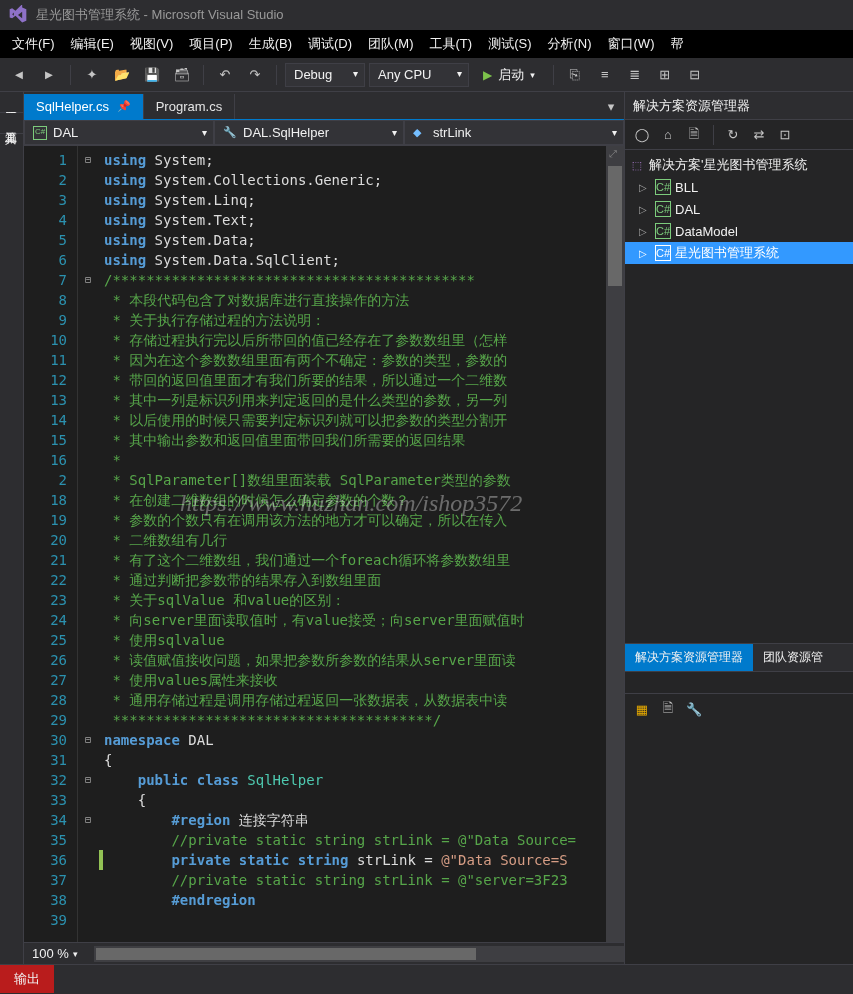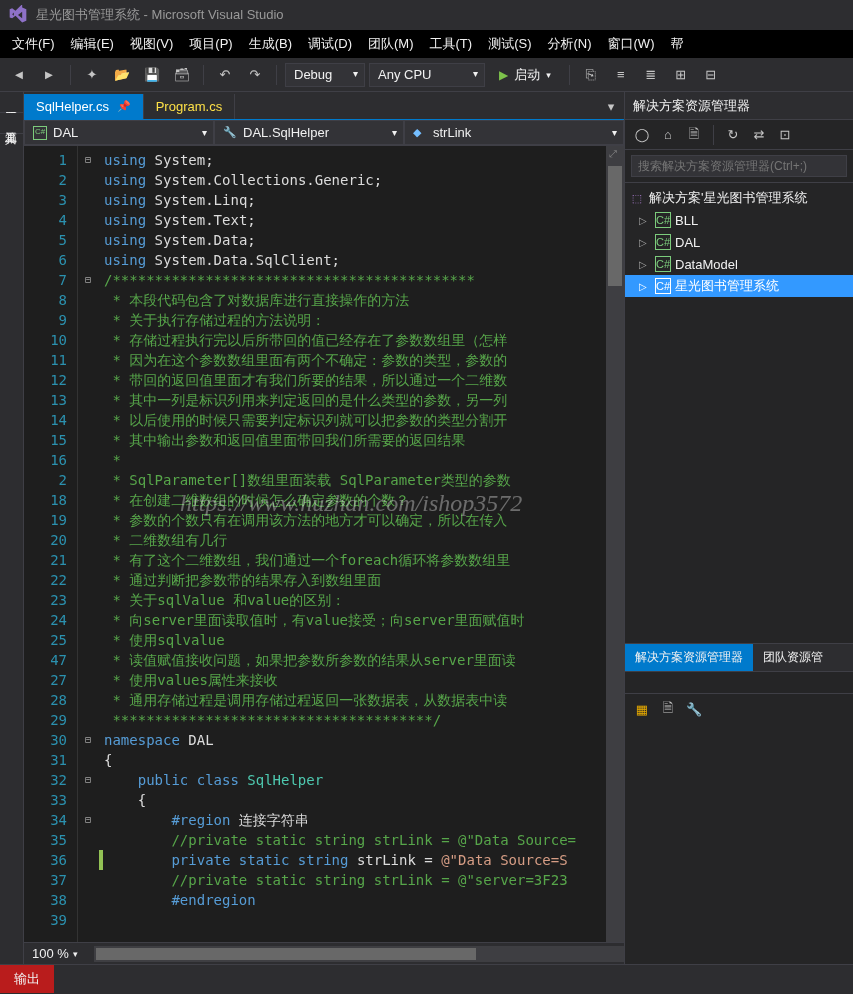--- a/index.html
+++ b/index.html
@@ -110,21 +110,21 @@
 .doc-tabs {
   height: 28px;
   background: #2d2d30;
   display: flex;
   align-items: flex-end;
   border-bottom: 1px solid #007acc;
 }
 .doc-tab {
   padding: 5px 12px;
   background: #2d2d30;
-  color: #fde047;
+  color: #e5e5e5;
   cursor: pointer;
   display: flex;
   align-items: center;
   gap: 8px;
   border-right: 1px solid #3f3f46;
 }
 .doc-tab.active {
   background: #007acc;
   color: #fff;
 }
@@ -186,21 +186,21 @@
   flex: 1;
   font-family: Consolas, monospace;
   font-size: 14px;
   line-height: 20px;
   padding-top: 4px;
   white-space: pre;
   color: #dcdcdc;
   overflow: hidden;
 }
 .code-line { height: 20px; }
-.kw { color: #569cd6; }
+.kw { color: #569cd6; font-weight: bold; }
 .type { color: #4ec9b0; }
 .comment { color: #57a64a; }
 .str { color: #d69d85; }
 .ident { color: #dcdcdc; }
 .change-bar {
   width: 6px;
   background: #1e1e1e;
   padding-top: 4px;
 }
 .change-bar div { height: 20px; }
@@ -390,21 +390,21 @@
   <div class="tb-sep"></div>
   <div class="tb-btn">✦</div>
   <div class="tb-btn">📂</div>
   <div class="tb-btn">💾</div>
   <div class="tb-btn">🗃</div>
   <div class="tb-sep"></div>
   <div class="tb-btn">↶</div>
   <div class="tb-btn">↷</div>
   <div class="tb-sep"></div>
   <div class="tb-combo" style="width:80px">Debug</div>
-  <div class="tb-combo" style="width:116px">Any CPU</div>
+  <div class="tb-combo" style="width:100px">Any CPU</div>
   <div class="start-btn">
     <span class="play-icon">▶</span>
     <span>启动</span>
     <span style="font-size:9px">▾</span>
   </div>
   <div class="tb-sep"></div>
   <div class="tb-btn">⎘</div>
   <div class="tb-btn">≡</div>
   <div class="tb-btn">≣</div>
   <div class="tb-btn">⊞</div>
@@ -466,21 +466,21 @@
           <div>16</div>
           <div>2</div>
           <div>18</div>
           <div>19</div>
           <div>20</div>
           <div>21</div>
           <div>22</div>
           <div>23</div>
           <div>24</div>
           <div>25</div>
-          <div>47</div>
+          <div>26</div>
           <div>27</div>
           <div>28</div>
           <div>29</div>
           <div>30</div>
           <div>31</div>
           <div>32</div>
           <div>33</div>
           <div>34</div>
           <div>35</div>
           <div>36</div>
@@ -592,23 +592,20 @@
     <div class="panel-header">解决方案资源管理器</div>
     <div class="panel-toolbar">
       <div class="p-btn">◯</div>
       <div class="p-btn">⌂</div>
       <div class="p-btn">🗎</div>
       <div class="tb-sep"></div>
       <div class="p-btn">↻</div>
       <div class="p-btn">⇄</div>
       <div class="p-btn">⊡</div>
     </div>
-    <div class="search-box">
-      <input placeholder="搜索解决方案资源管理器(Ctrl+;)" style="">
-    </div>
     <div class="tree">
       <div class="tree-row">
         <span class="ticon sln">⬚</span>
         <span>解决方案'星光图书管理系统</span>
       </div>
       <div class="tree-row" style="padding-left:14px">
         <span class="arrow">▷</span>
         <span class="ticon csproj">C#</span>
         <span>BLL</span>
       </div>

